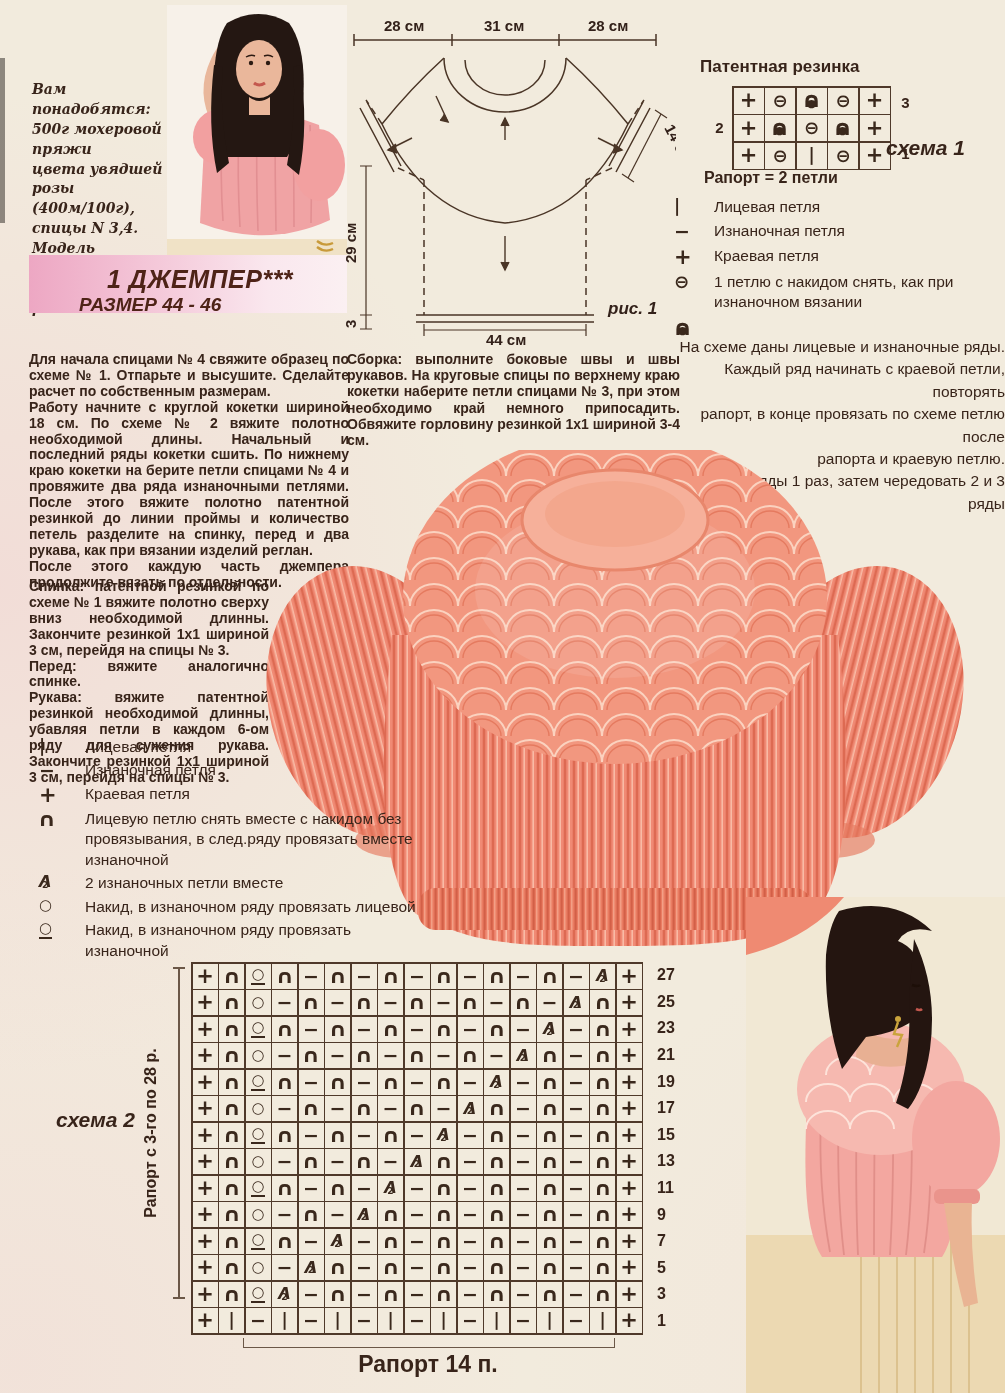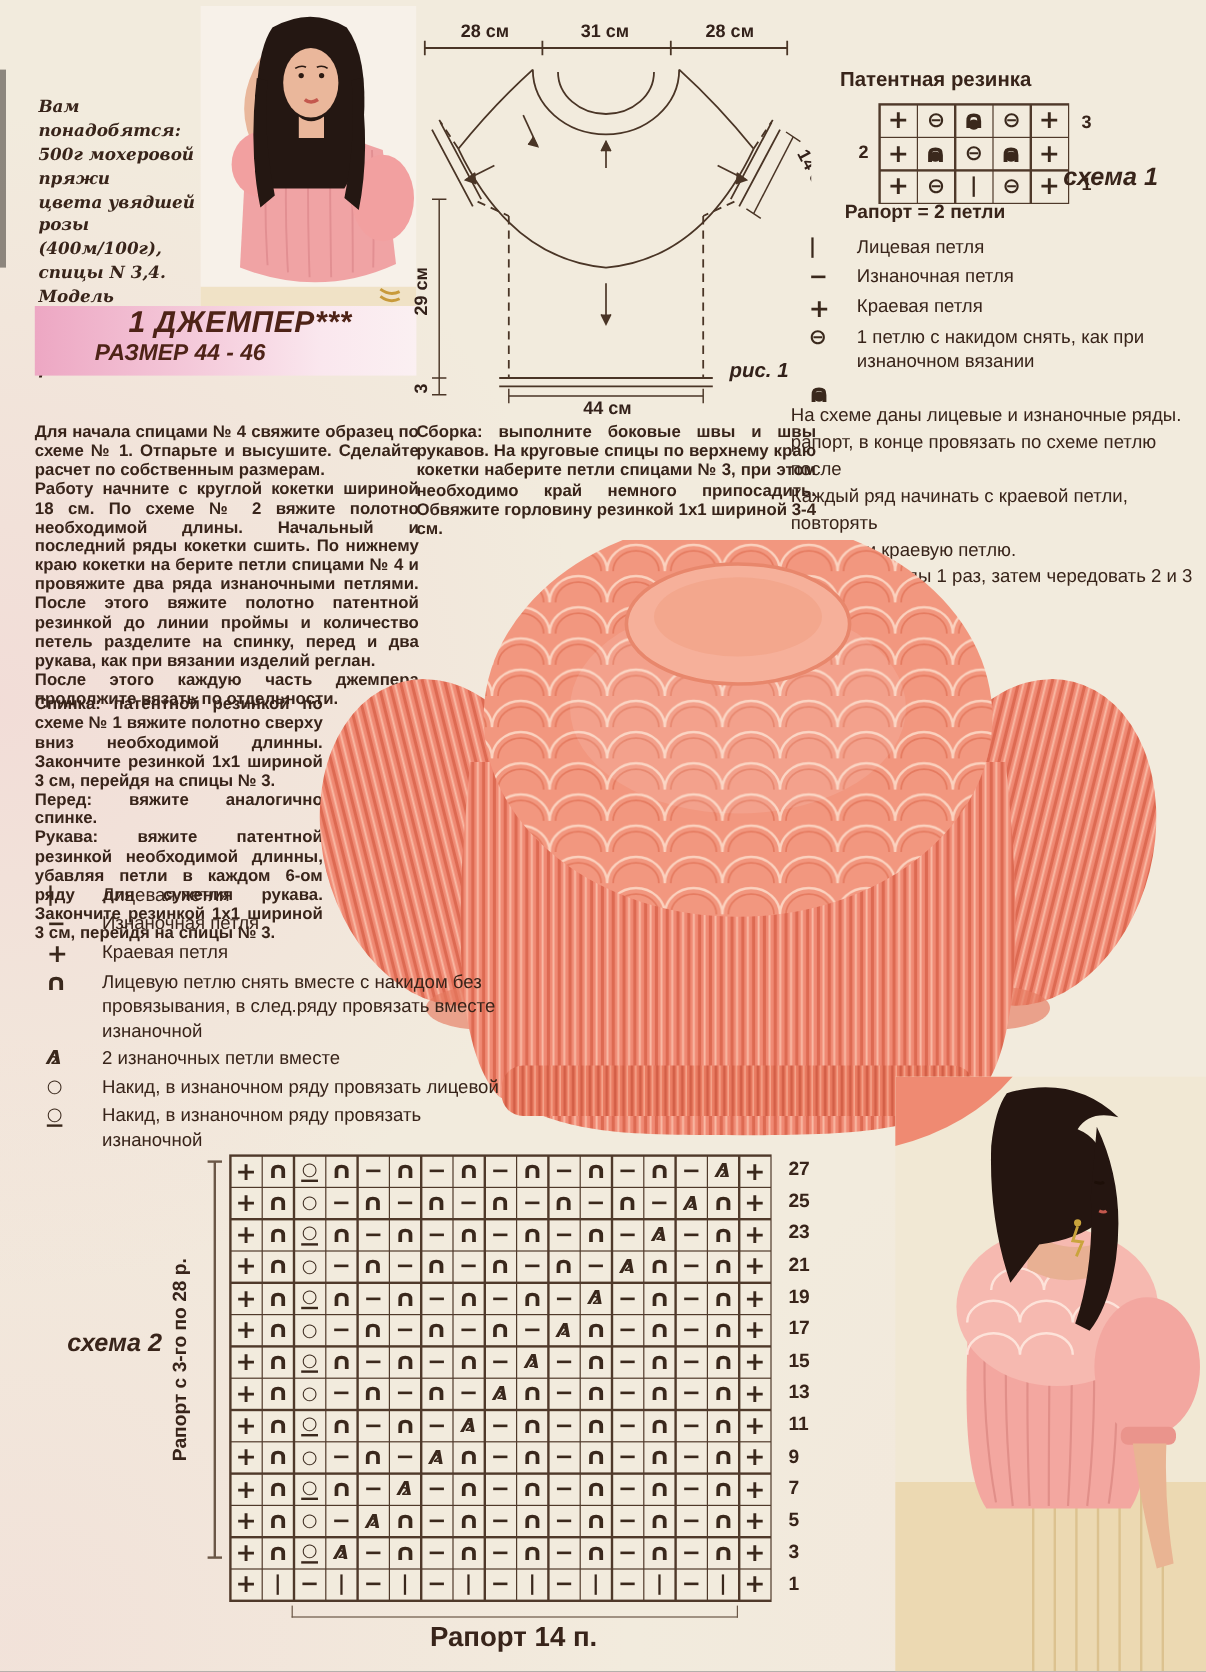--- a/index.html
+++ b/index.html
@@ -24,21 +24,21 @@
   }
   .abs{position:absolute;}
   
   .intro{left:32px;top:80px;width:142px;font-family:"DejaVu Serif",serif;
     font-style:italic;font-weight:bold;font-size:14px;line-height:1.42;}
   .intro .t{display:block;}
   .intro .nline{display:block;}
   
   .banner{left:29px;top:255px;width:318px;height:58px;
     background:linear-gradient(90deg,#eda7c3 0%,#f4c8d9 40%,#fae7ee 75%,#fbf0f2 100%);
-    padding-top:0;box-sizing:border-box;}
+    padding-top:10px;box-sizing:border-box;}
   .banner .l1{margin-left:78px;font-size:25px;font-weight:bold;font-style:italic;color:#4e2317;letter-spacing:.5px;}
   .banner .l2{margin-left:50px;font-size:19px;font-weight:bold;font-style:italic;color:#4e2317;}
   
   .article{font-size:14px;font-weight:bold;line-height:15.9px;text-align:justify;margin-top:22px;}
   .article p{margin:0;}
   .artA{left:29px;top:330px;width:320px;}
   .artB{left:29px;top:557px;width:240px;}
   .assembly{left:347px;top:351px;width:333px;font-size:14px;font-weight:bold;line-height:16.2px;text-align:justify;}
   
   .patent-title{left:700px;top:57px;width:270px;text-align:left;font-size:17px;font-weight:bold;}
@@ -46,21 +46,21 @@
   .rapport1{left:704px;top:169px;font-size:16px;font-weight:bold;}
   .num-side{font-size:15px;font-weight:bold;}
   .legend{font-size:15.5px;line-height:1.32;}
   .legend .lrow{display:flex;align-items:flex-start;margin-bottom:4px;}
   .legend .lsym{flex:0 0 40px;display:flex;justify-content:flex-start;padding-left:6px;padding-top:1px;}
   .legend .ltxt{flex:1;}
   .legend-right{left:668px;top:197px;width:337px;}
   .legend-left{left:33px;top:737px;width:402px;z-index:3;}
   .legend-left .lrow{margin-bottom:3px;}
   .legend-left .lsym{flex:0 0 46px;}
-  .notes-right{left:659px;top:336px;width:346px;font-size:15.5px;line-height:22.4px;}
+  .notes-right{left:659px;top:336px;width:346px;font-size:15.5px;line-height:22.4px;text-align:right;}
   
   .sym{display:inline-flex;align-items:center;justify-content:center;font-weight:bold;line-height:1;
        position:relative;font-family:"DejaVu Sans",sans-serif;color:#3a281c;}
   .s-plus{font-size:21px;}
   .s-dash{font-size:19px;}
   .s-bar{font-size:17px;}
   .s-arc{font-size:19px;transform:scaleX(1.2);}
   .s-circ{font-size:15px;}
   .s-circu{font-size:15px;border-bottom:2px solid currentColor;padding-bottom:1px;}
   .s-ominus{font-size:18px;}
@@ -309,22 +309,22 @@
         <span class="ltxt">1 петлю с накидом снять, как при изнаночном вязании</span>
       </div>
       <div class="lrow">
         <span class="lsym">
           <span class="sym s-arcdot">∩<b>●</b></span>
         </span>
       </div>
     </div>
   <div class="abs notes-right">
       <div class="nline">На схеме даны лицевые и изнаночные ряды.</div>
+      <div class="nline">Каждый ряд начинать с краевой петли, повторять</div>
       <div class="nline">рапорт, в конце провязать по схеме петлю после</div>
-      <div class="nline">Каждый ряд начинать с краевой петли, повторять</div>
       <div class="nline">рапорта и краевую петлю.</div>
       <div class="nline">Вязать 1-3 ряды 1 раз, затем чередовать 2 и 3 ряды</div>
     </div>
 
   <svg class="abs" style="left:266px;top:450px;" width="700" height="515" viewBox="0 0 700 515">
     <defs>
       <pattern id="rib" width="9" height="12" patternUnits="userSpaceOnUse">
         <rect width="9" height="12" fill="#f08a74"></rect>
         <path d="M2,0 V12" stroke="#dd6a52" stroke-width="2.6"></path>
         <path d="M6.2,0 V12" stroke="#f9bba6" stroke-width="1.6"></path>

